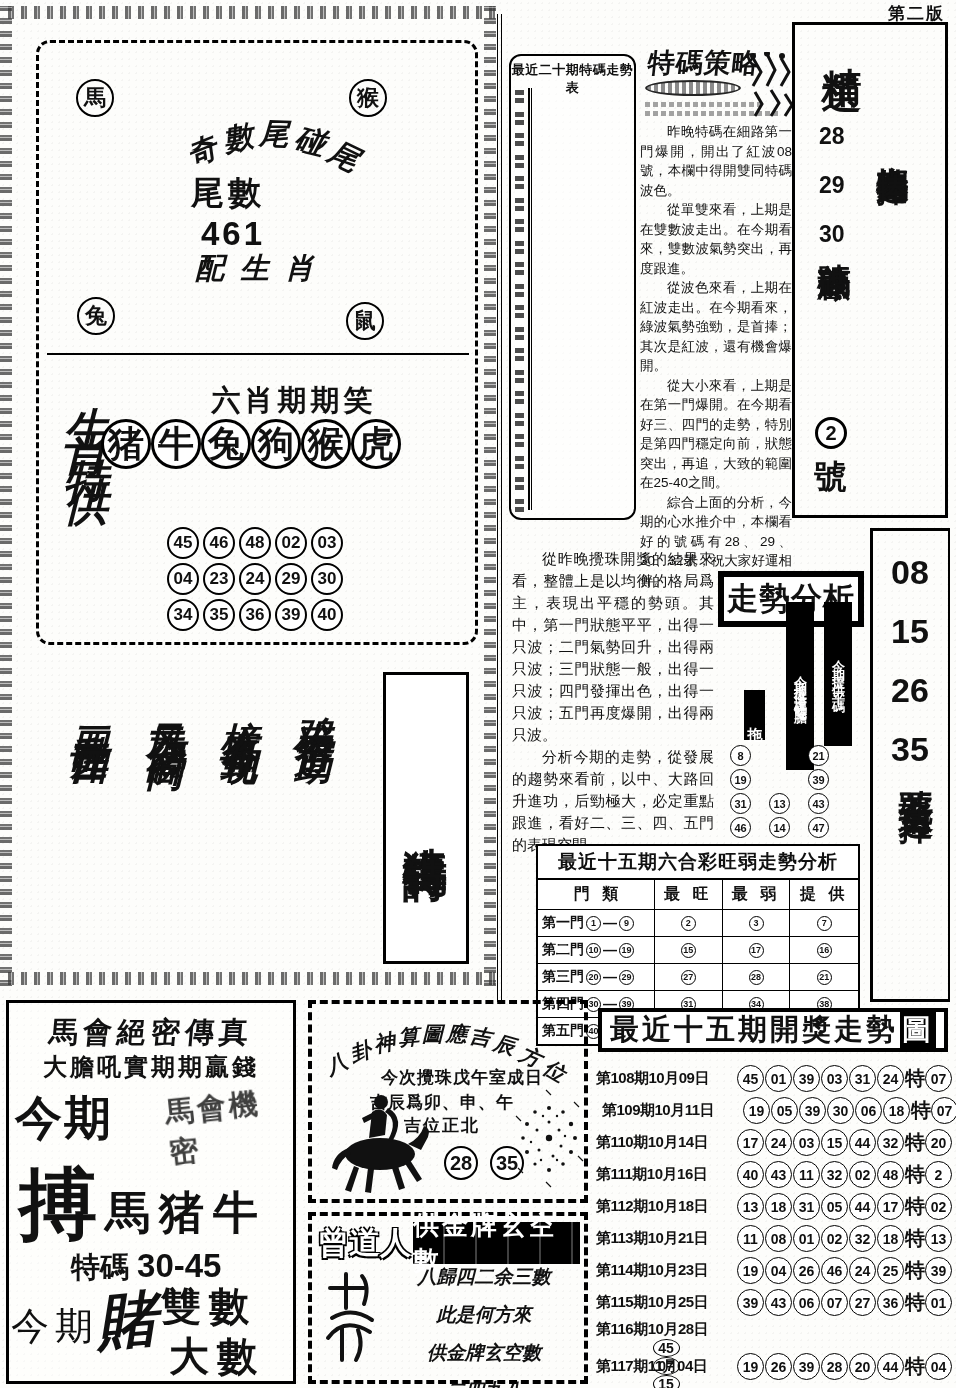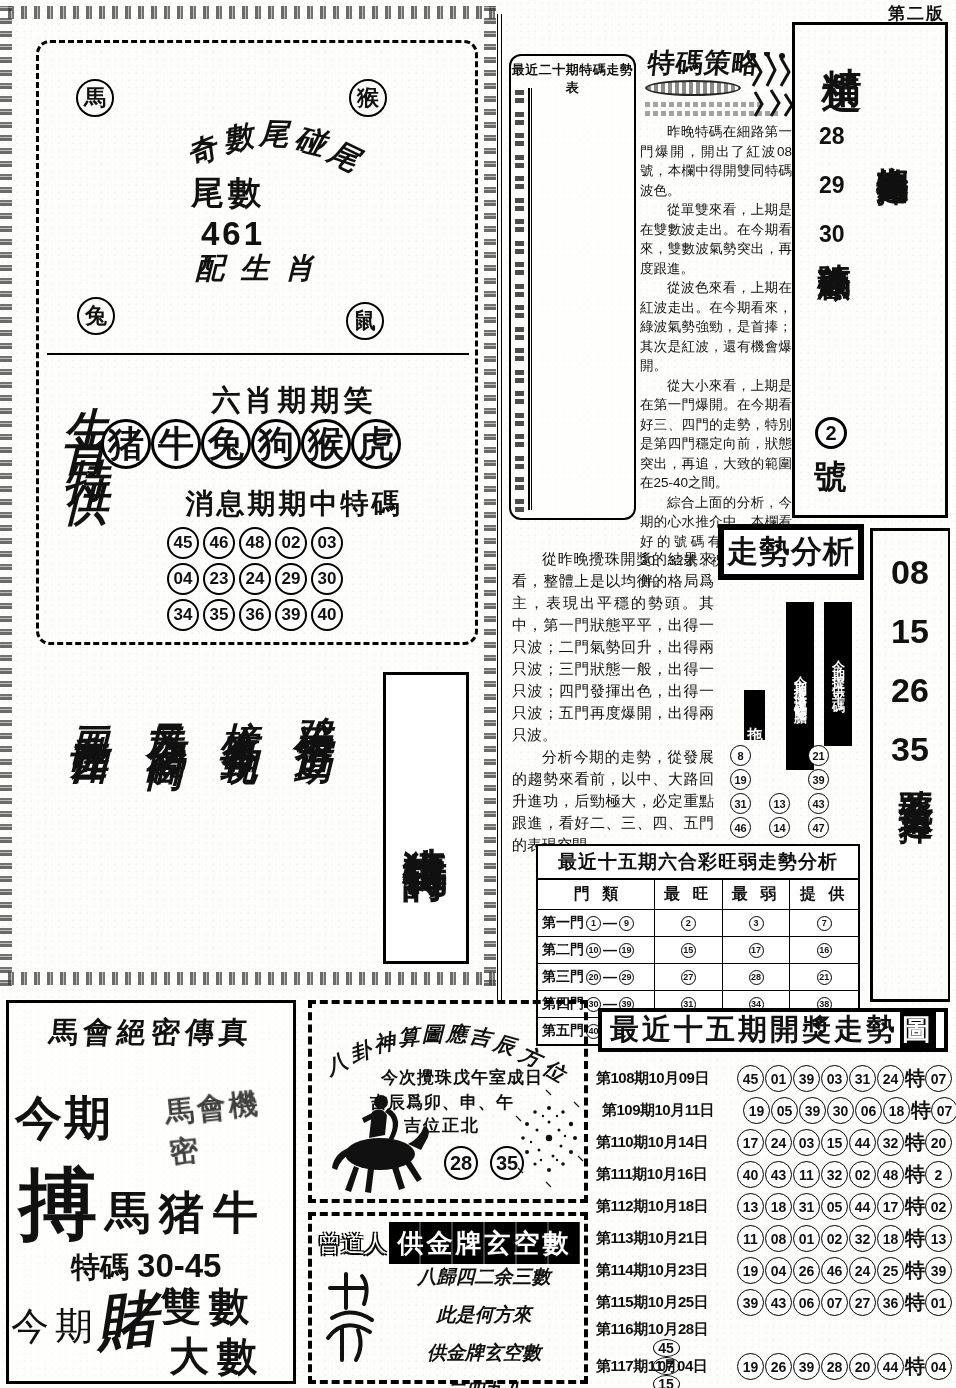--- a/index.html
+++ b/index.html
@@ -38,21 +38,21 @@
   .tick { position:absolute; left:4px; width:9px; height:13px; opacity:.7;
           background: linear-gradient(#000 0 42%, transparent 42% 58%, #000 58% 100%); }
   
   #stlogo { left:648px; top:45px; width:145px; font-size:27px; font-weight:900; letter-spacing:1px; transform:skewX(-6deg);}
   #stoval { left:645px; top:80px; width:96px; height:16px; border:2px solid #000; border-radius:50%;
             background:repeating-linear-gradient(90deg,#777 0 4px,transparent 4px 7px); opacity:.85;}
   .smudge { position:absolute; height:5px; background:repeating-linear-gradient(90deg,#666 0 5px,transparent 5px 8px); opacity:.6;}
   #stratp { left:640px; top:122px; width:152px; font-size:13.5px; line-height:19.5px; text-align:justify;}
   #stratp p, #anap p { text-indent:2em; }
   #anap { left:512px; top:548px; width:202px; font-size:15px; line-height:22px; text-align:justify; font-weight:500;}
-  #anahead { left:718px; top:524px; width:146px; height:56px; border:4px solid #000; background:#fff;
+  #anahead { left:718px; top:571px; width:146px; height:56px; border:4px solid #000; background:#fff;
              display:flex; align-items:center; justify-content:center; font-size:31px; font-weight:900; letter-spacing:1px;
              box-shadow:2px 2px 0 #000 inset, -2px -2px 0 #000 inset;}
   .vbar { position:absolute; background:#000; color:#fff; writing-mode:vertical-rl; text-orientation:upright;
           display:flex; align-items:center; justify-content:center; font-weight:bold;}
   
   #sttable { left:536px; top:844px; width:324px; border:2.5px solid #000; background:#fff;}
   #sttable .tt { border-bottom:2px solid #000; text-align:center; font-size:19px; font-weight:900; letter-spacing:1px; padding:3px 0;}
   .strow { display:flex; border-bottom:1.5px solid #000; }
   .strow:last-child { border-bottom:none; }
   .stc { border-right:1.5px solid #000; display:flex; align-items:center; justify-content:center; gap:2px; padding:4px 0;}
@@ -73,21 +73,21 @@
   .drow .te { font-size:20px; font-weight:900; width:20px; text-align:center;}
   
   #faxbox { left:6px; top:1000px; width:290px; height:384px; border:3.5px solid #000; background:rgba(255,255,255,.4);}
   #seal { transform:rotate(-6deg); font-family:"DejaVu Serif",serif; font-weight:bold; font-size:29px; letter-spacing:3px; opacity:.8;
           filter:blur(.4px); }
   
   #bagbox { left:308px; top:1000px; width:280px; height:203px; border:4px dashed #000; }
   #zenbox { left:308px; top:1212px; width:280px; height:172px; border:4px dashed #000; }
   .bagch { position:absolute; font-size:21px; }
   #zbanner { position:absolute; left:4px; top:6px; right:4px; height:42px; display:flex; align-items:stretch;}
-  #zbanner .out { display:flex; align-items:center; font-size:23px; font-weight:400; color:#fff;
+  #zbanner .out { display:flex; align-items:center; font-size:31px; font-weight:700; color:#fff;
        text-shadow:-1.5px -1.5px 0 #000,1.5px -1.5px 0 #000,-1.5px 1.5px 0 #000,1.5px 1.5px 0 #000; padding:0 2px;}
   #zbanner .bar { flex:1; background:#000; color:#fff; display:flex; align-items:center; justify-content:center;
        font-size:26px; font-weight:900; letter-spacing:3px;
        background-image:repeating-linear-gradient(90deg,transparent 0 30px, rgba(255,255,255,.25) 30px 32px);}
   .zline { text-align:center; font-size:19px; }
 </style>
 </head>
 <body>
 
 <div id="page">
@@ -108,21 +108,20 @@
     <div class="abs calli vt" style="left:18px;top:328px;height:272px;font-size:44px;letter-spacing:26px;">生肖特供</div>
     <div class="abs sb" style="left:120px;top:338px;width:270px;text-align:center;font-size:29px;letter-spacing:4px;">六肖期期笑</div>
     <div class="abs" id="zrow" style="left:62px;top:376px;display:flex;gap:0;">
         <span class="cnum c52">猪</span>
         <span class="cnum c52">牛</span>
         <span class="cnum c52">兔</span>
         <span class="cnum c52">狗</span>
         <span class="cnum c52">猴</span>
         <span class="cnum c52">虎</span>
       </div>
-    <div class="abs sb" style="left:120px;top:442px;width:270px;text-align:center;font-size:28px;letter-spacing:3px;">消息期期中特碼</div>
     <div class="abs" id="ngrid" style="left:128px;top:484px;">
         <div style="display: flex; gap: 4px; margin-bottom: 4px;">
           <span class="cnum c32">45</span>
           <span class="cnum c32">46</span>
           <span class="cnum c32">48</span>
           <span class="cnum c32">02</span>
           <span class="cnum c32">03</span>
         </div>
         <div style="display: flex; gap: 4px; margin-bottom: 4px;">
           <span class="cnum c32">04</span>
@@ -347,20 +346,21 @@
         <span class="sb" style="font-size: 34px;">08</span>
         <span class="sb" style="font-size: 34px;">15</span>
         <span class="sb" style="font-size: 34px;">26</span>
         <span class="sb" style="font-size: 34px;">35</span>
       </div>
     <div class="abs vt sb" style="left:19px;top:230px;height:240px;font-size:35px;letter-spacing:4px;">號要全力追捧</div>
   </div>
 
   <div class="abs" id="faxbox">
     <div class="abs sb" style="left:0;top:10px;width:100%;text-align:center;font-size:29px;letter-spacing:5px;transform:skewX(-5deg);">馬會絕密傳真</div>
+    <div class="abs sb" style="left:0;top:48px;width:100%;text-align:center;font-size:24px;letter-spacing:3px;">大膽吼實期期贏錢</div>
     <div class="abs sb" style="left:6px;top:84px;font-size:47px;letter-spacing:2px;">今期</div>
     <div class="abs" id="seal" style="left:158px;top:84px;">馬會機密</div>
     <div class="abs sb" style="left:10px;top:150px;font-size:78px;">搏</div>
     <div class="abs sb" style="left:96px;top:180px;font-size:45px;letter-spacing:9px;">馬猪牛</div>
     <div class="abs" style="left:62px;top:244px;font-size:29px;">
       <span class="sb">特碼</span>
       <span class="sb" style="font-size:33px;">30-45</span>
     </div>
     <div class="abs" style="left:2px;top:298px;font-size:38px;font-family:'DejaVu Serif',serif;letter-spacing:6px;">今期</div>
     <div class="abs calli" style="left:88px;top:278px;font-size:60px;transform:rotate(-5deg);">賭</div>

